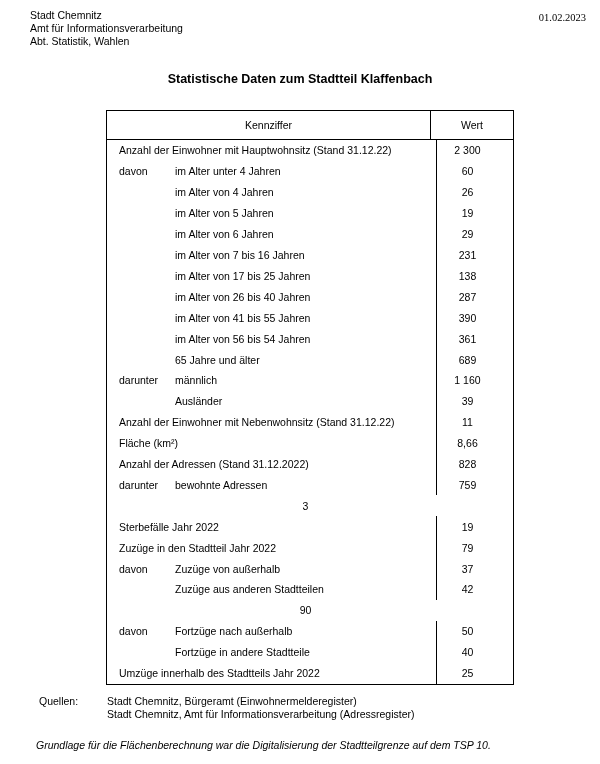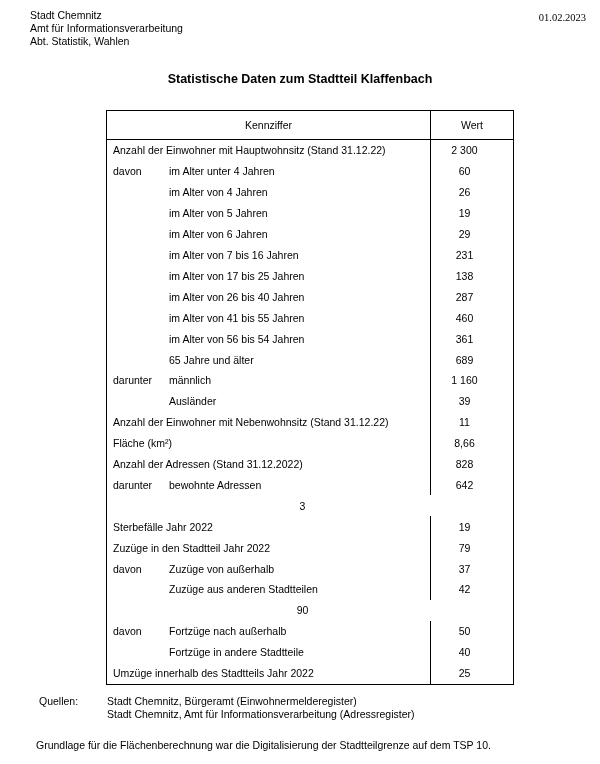--- a/index.html
+++ b/index.html
@@ -54,21 +54,21 @@
     display: flex;
     align-items: center;
     justify-content: center;
   }
   .th-wert {
     flex: 1;
     display: flex;
     align-items: center;
     justify-content: center;
   }
-  .tbody { display: block; }
+  .tbody { display: block; margin-left: 6px; }
   .trow {
     display: flex;
     height: 20.92px;
     align-items: center;
   }
   .td-label {
     width: 323px;
     border-right: 1px solid #000000;
     height: 100%;
     display: flex;
@@ -98,20 +98,21 @@
     line-height: 13px;
   }
   .sources .src-label { width: 68px; }
   .sources .src-lines div { white-space: nowrap; }
   .note {
     position: absolute;
     left: 36px;
     top: 739px;
     font-size: 10.5px;
     white-space: nowrap;
+    font-style: italic;
   }
 </style>
 </head>
 <body>
 
 <div class="page">
 
   <div class="org-block">
     <div>Stadt Chemnitz</div>
     <div>Amt für Informationsverarbeitung</div>
@@ -190,21 +191,21 @@
       <span class="label">im Alter von 26 bis 40 Jahren</span>
     </div>
     <div class="td-value">287</div>
   </div>
 
   <div class="trow indent">
     <div class="td-label">
       <span class="prefix"></span>
       <span class="label">im Alter von 41 bis 55 Jahren</span>
     </div>
-    <div class="td-value">460</div>
+    <div class="td-value">390</div>
   </div>
 
   <div class="trow indent">
     <div class="td-label">
       <span class="prefix"></span>
       <span class="label">im Alter von 56 bis 54 Jahren</span>
     </div>
     <div class="td-value">361</div>
   </div>
 
@@ -254,21 +255,21 @@
       <span class="label">Anzahl der Adressen (Stand 31.12.2022)</span>
     </div>
     <div class="td-value">828</div>
   </div>
 
   <div class="trow indent">
     <div class="td-label">
       <span class="prefix">darunter</span>
       <span class="label">bewohnte Adressen</span>
     </div>
-    <div class="td-value">642</div>
+    <div class="td-value">759</div>
   </div>
 
   <div class="trow">
     <div class="td-value">3</div>
   </div>
 
   <div class="trow">
     <div class="td-label">
       <span class="prefix"></span>
       <span class="label">Sterbefälle Jahr 2022</span>

